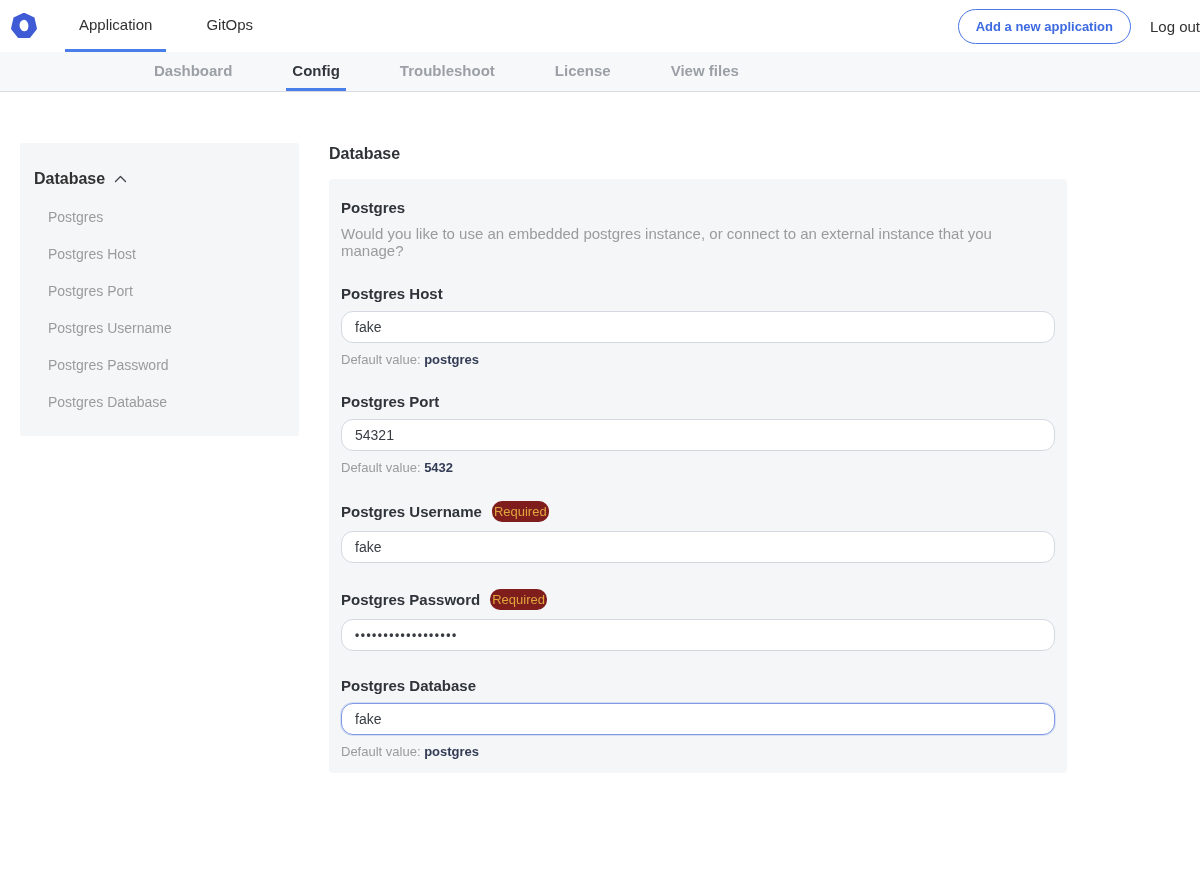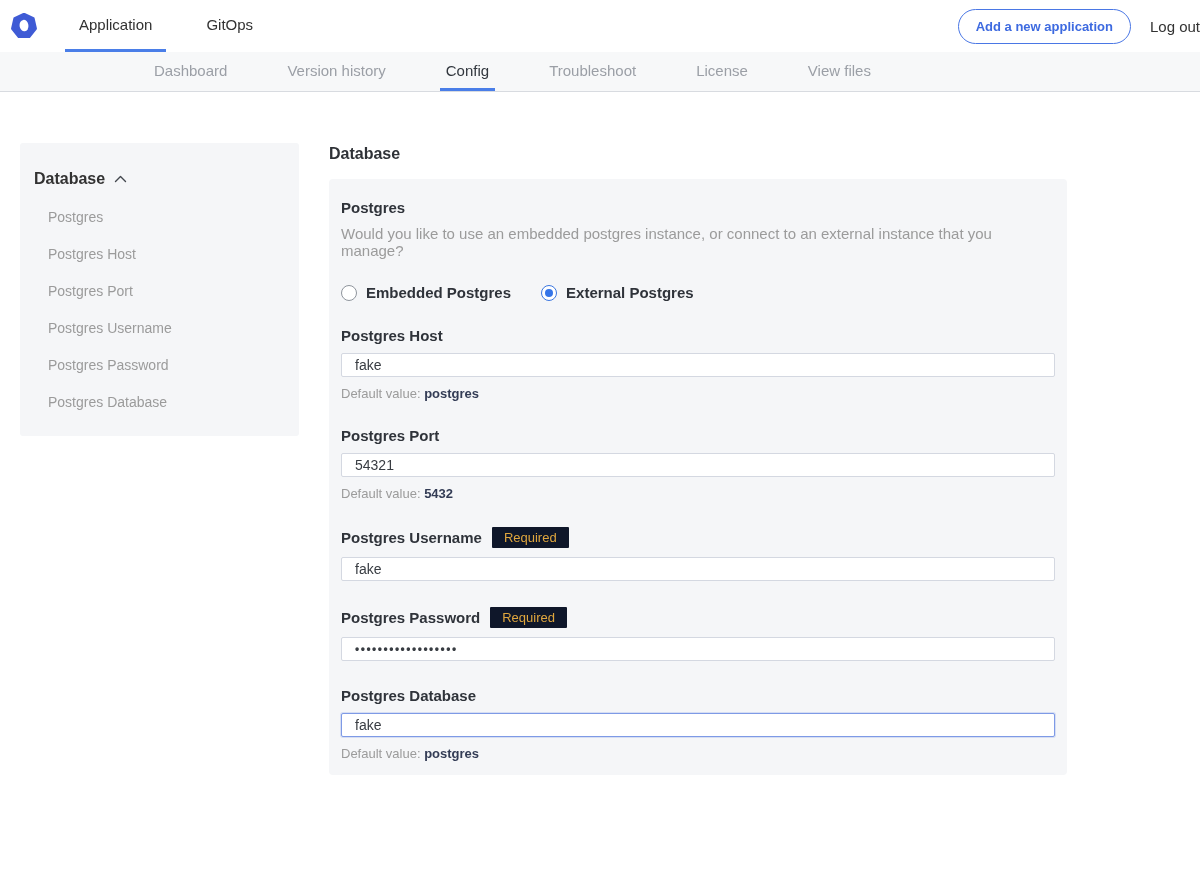--- a/index.html
+++ b/index.html
@@ -17,21 +17,21 @@
     }
   .pill-btn { border: 1px solid #4a77e5; color: #3d6ae0; font-weight: bold;
     font-size: 13px; padding: 9px 17px; border-radius: 19px; background: #fff;
     cursor: pointer; font-family: "Liberation Sans", sans-serif; }
   .logout { font-size: 15px; color: #323232; margin-left: 19px; cursor: pointer; }
 
   
   .subnav { height: 40px; background: #f7f8f9; border-bottom: 1px solid #d8dbe0;
     display: flex; align-items: stretch; padding-left: 148px; }
   .subnav-item { display: flex; align-items: center; padding: 0 6px; margin-right: 48px;
-    font-size: 15px; color: #9b9fa6; cursor: pointer; border-bottom: 3px solid transparent; }
+    font-size: 15px; color: #9b9fa6; cursor: pointer; border-bottom: 3px solid transparent; font-weight: bold; }
   .subnav-item.active { color: #32373e; border-bottom-color: #4a7ee8; }
 
   
   .content { display: flex; padding: 51px 0 0 20px; align-items: flex-start; }
 
   .sidebar { width: 279px; background: #f5f6f8; border-radius: 3px;
     padding: 27px 16px 26px 14px; flex-shrink: 0; }
   .sidebar-group-header { display: flex; align-items: center; font-size: 16px;
     font-weight: bold; color: #323232; cursor: pointer; }
   .sidebar-caret { margin-left: 9px; display: inline-flex; }
@@ -48,24 +48,24 @@
   .radio-opt { display: flex; align-items: center; cursor: pointer; }
   .radio-opt + .radio-opt { margin-left: 30px; }
   .radio-circle { width: 16px; height: 16px; border-radius: 50%; background: #fff;
     border: 1px solid #8f959d; margin-right: 9px; position: relative; flex-shrink: 0; }
   .radio-circle.selected { border-color: #3b76e0; }
   .radio-circle.selected::after { content: ""; position: absolute; left: 3px; top: 3px;
     width: 8px; height: 8px; border-radius: 50%; background: #3575e8; }
   .radio-label { font-size: 15px; font-weight: bold; color: #2f333a; }
 
   .field-label-row { margin-top: 26px; display: flex; align-items: center; }
-  .required-badge { margin-left: 10px; background: #0f172a; color: #dfa63e;
-    font-size: 13px; padding: 3px 12px; border-radius: 1px; }
-  .text-input { display: block; width: 100%; height: 24px; margin-top: 9px;
-    border: 1px solid #d4d8e1; border-radius: 2px; background: #fff;
+  .required-badge { margin-left: 10px; background: #7f1d1d; color: #dfa63e;
+    font-size: 13px; padding: 3px 2px; border-radius: 10px; }
+  .text-input { display: block; width: 100%; height: 32px; margin-top: 9px;
+    border: 1px solid #d4d8e1; border-radius: 12px; background: #fff;
     padding: 0 13px; font-size: 14px; color: #383c42;
     font-family: "Liberation Sans", sans-serif; outline: none; }
   .text-input.focused { border-color: #7e9ae6; box-shadow: 0 0 0 1px rgba(78,115,223,.18); }
   .text-input.masked { font-size: 12px; letter-spacing: 1.5px; font-weight: bold; }
   .default-hint { margin-top: 9px; font-size: 13px; color: #9b9b9b; }
   .default-hint b { color: #333c55; }
 </style>
 </head>
 <body>
 
@@ -85,21 +85,20 @@
     </div>
   </div>
   <div class="header-right">
     <button class="pill-btn">Add a new application</button>
     <span class="logout">Log out</span>
   </div>
 </div>
 
 <div class="subnav">
   <div class="subnav-item">Dashboard</div>
-  <div class="subnav-item">Version history</div>
   <div class="subnav-item active">Config</div>
   <div class="subnav-item">Troubleshoot</div>
   <div class="subnav-item">License</div>
   <div class="subnav-item">View files</div>
 </div>
 
 <div class="content">
 
   <div class="sidebar">
     <div class="sidebar-group-header">
@@ -118,30 +117,20 @@
     <div class="sidebar-item">Postgres Database</div>
   </div>
 
   <div class="main">
     <div class="main-title">Database</div>
 
     <div class="panel">
 
       <div class="group-label">Postgres</div>
       <div class="group-help">Would you like to use an embedded postgres instance, or connect to an external instance that you manage?</div>
-      <div class="radio-row">
-        <div class="radio-opt">
-          <span class="radio-circle"></span>
-          <span class="radio-label">Embedded Postgres</span>
-        </div>
-        <div class="radio-opt">
-          <span class="radio-circle selected"></span>
-          <span class="radio-label">External Postgres</span>
-        </div>
-      </div>
 
       <div class="field-label-row">
         <span class="group-label">Postgres Host</span>
       </div>
       <input class="text-input" type="text" value="fake" style="">
       <div class="default-hint">
         <span>Default value:</span>
         <b>postgres</b>
       </div>
 

